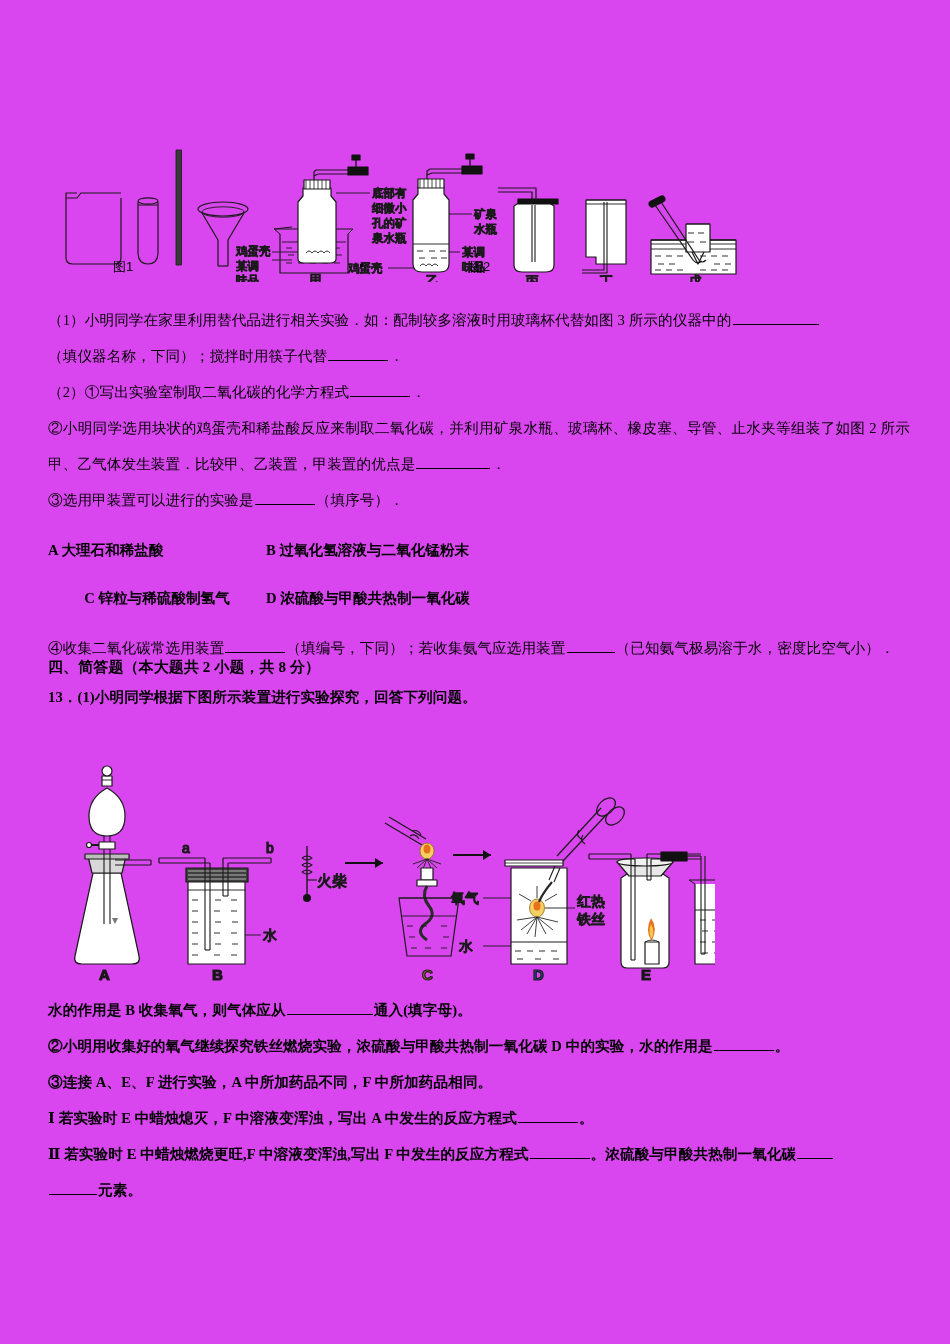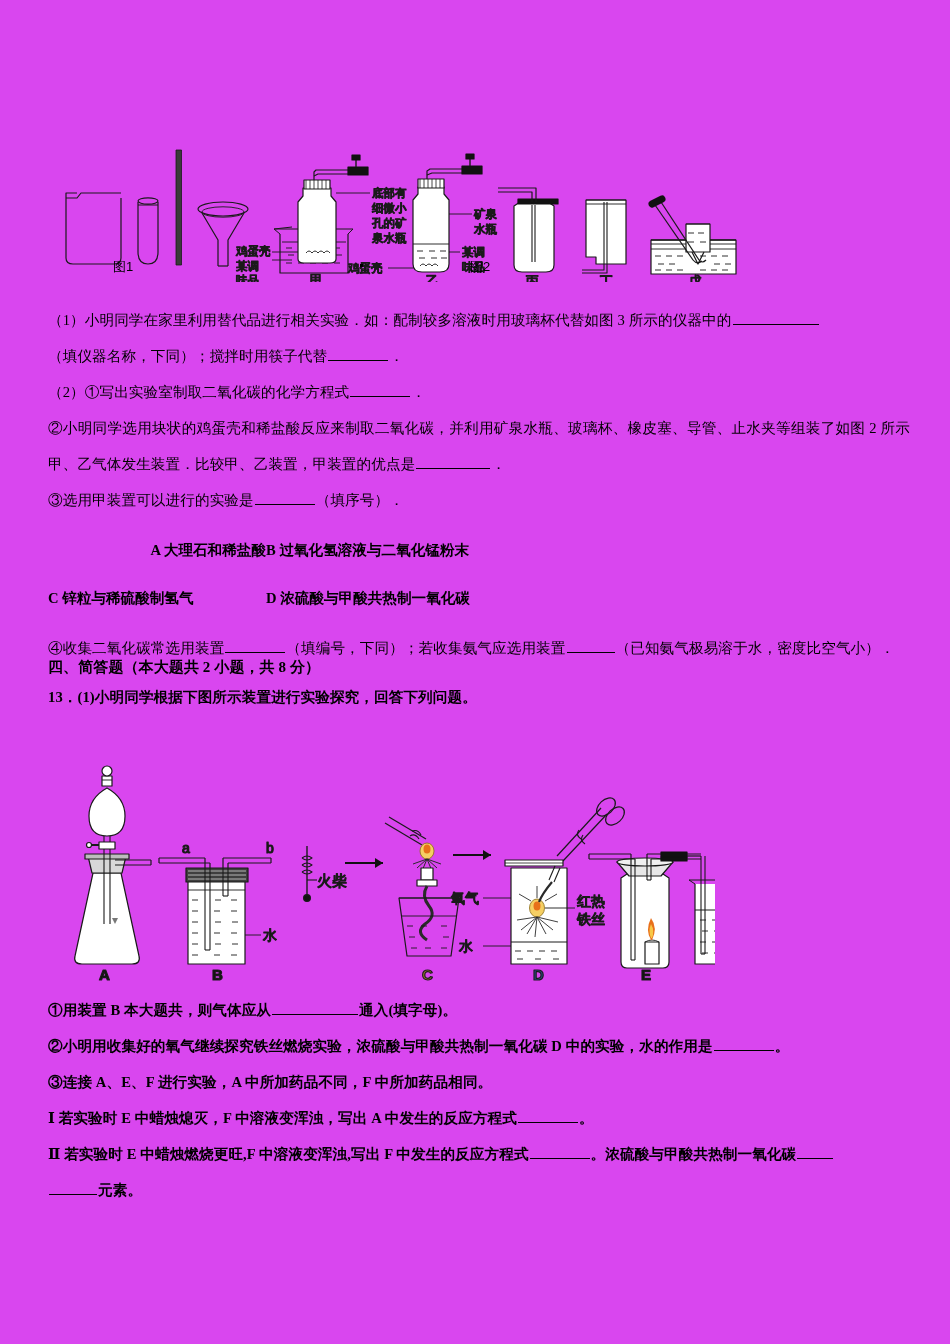--- a/index.html
+++ b/index.html
@@ -51,22 +51,22 @@
   .b-xs { width: 36px; }
   .b-sm { width: 48px; }
   .b-md { width: 60px; }
   .b-lg { width: 74px; }
   .b-xl { width: 86px; }
   .bold { font-weight: bold; }
   .sect-title { font-weight: bold; font-size: 15px; }
   .q-num { font-weight: bold; }
 
   .choice-row { display: block; line-height: 34px; font-weight: bold; font-size: 14.6px;}
-  .choice-a { display: inline-block; width: 218px; text-align: right; }
-  .choice-c { display: inline-block; width: 218px; }
+  .choice-a { display: inline-block; width: 218px; }
+  .choice-c { display: inline-block; width: 218px; text-align: center; }
 </style>
 </head>
 <body>
 
 <div id="page">
 
   <div class="fig-wrap" style="left:48px; top:92px; width:700px; height:190px;">
     <svg width="700" height="190" viewBox="0 0 700 190" xmlns="http://www.w3.org/2000/svg">
       <g fill="none" stroke="#1a1a1a" stroke-width="1.2" stroke-linejoin="round">
 
@@ -486,21 +486,21 @@
             <path d="M647,225 L653,225 M659,225 L665,225 M683,225 L689,225 M695,225 L701,225"></path>
           </g>
         </g>
         <text x="670" y="252" font-size="15" font-weight="bold" fill="#111">F</text>
       </g>
     </svg>
   </div>
 
   <div class="body-text" style="top:992px;">
     <p class="para">
-      <span class="bold">①用装置 B 本大题共，则气体应从</span><span class="blank b-xl"></span><span class="bold">通入(填字母)。</span>
+      <span class="bold">水的作用是 B 收集氧气，则气体应从</span><span class="blank b-xl"></span><span class="bold">通入(填字母)。</span>
     </p>
     <p class="para">
       <span class="bold">②小明用收集好的氧气继续探究铁丝燃烧实验，浓硫酸与甲酸共热制一氧化碳 D 中的实验，水的作用是</span><span class="blank b-md"></span><span class="bold">。</span>
     </p>
     <p class="para">
       <span class="bold">③连接 A、E、F 进行实验，A 中所加药品不同，F 中所加药品相同。</span>
     </p>
     <p class="para">
       <span class="bold">Ⅰ 若实验时 E 中蜡烛熄灭，F 中溶液变浑浊，写出 A 中发生的反应方程式</span><span class="blank b-md"></span><span class="bold">。</span>
     </p>

